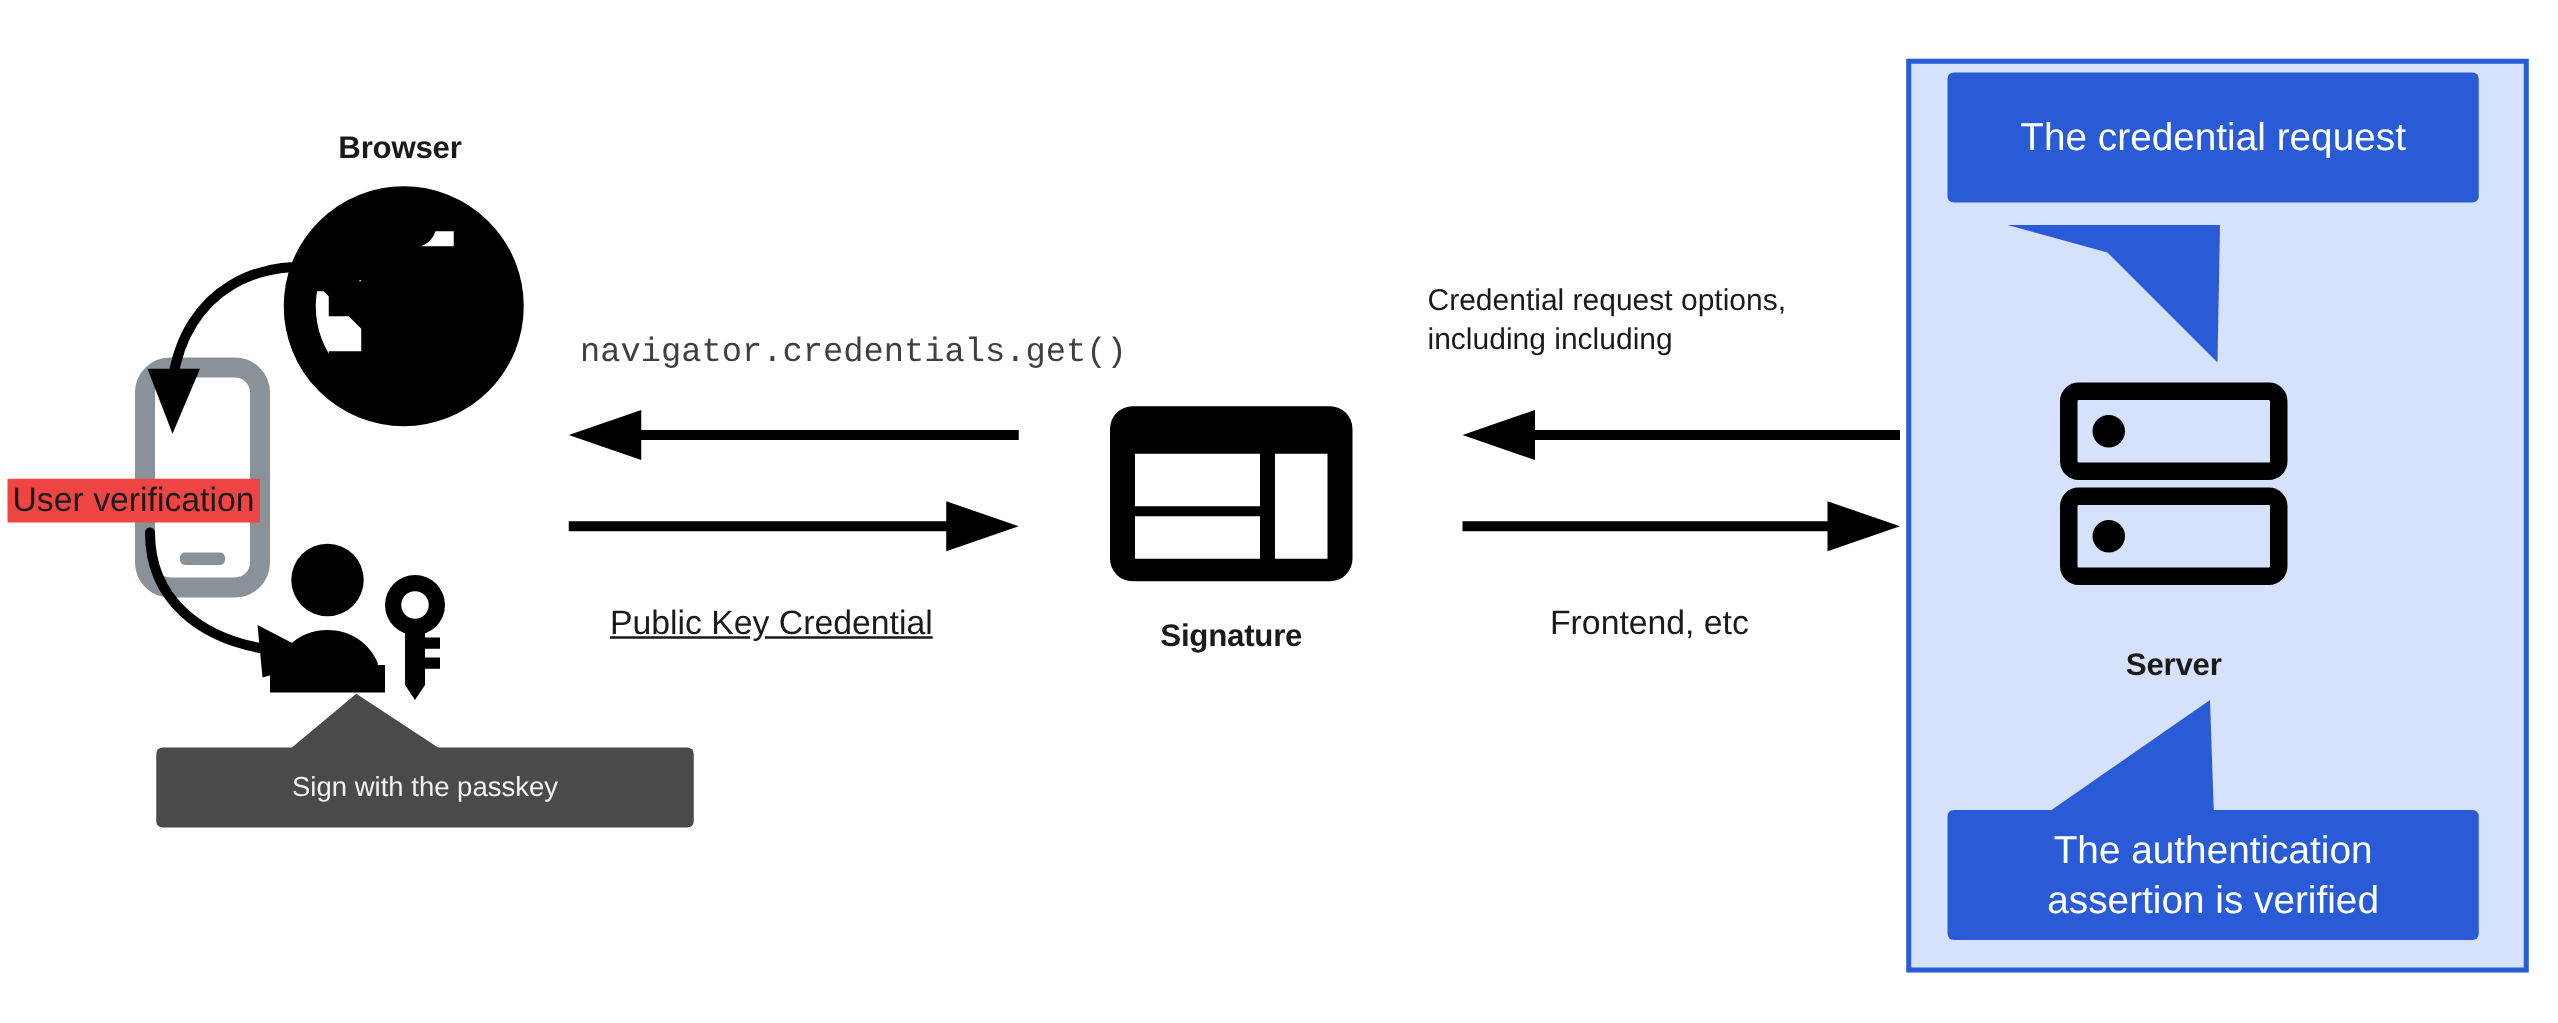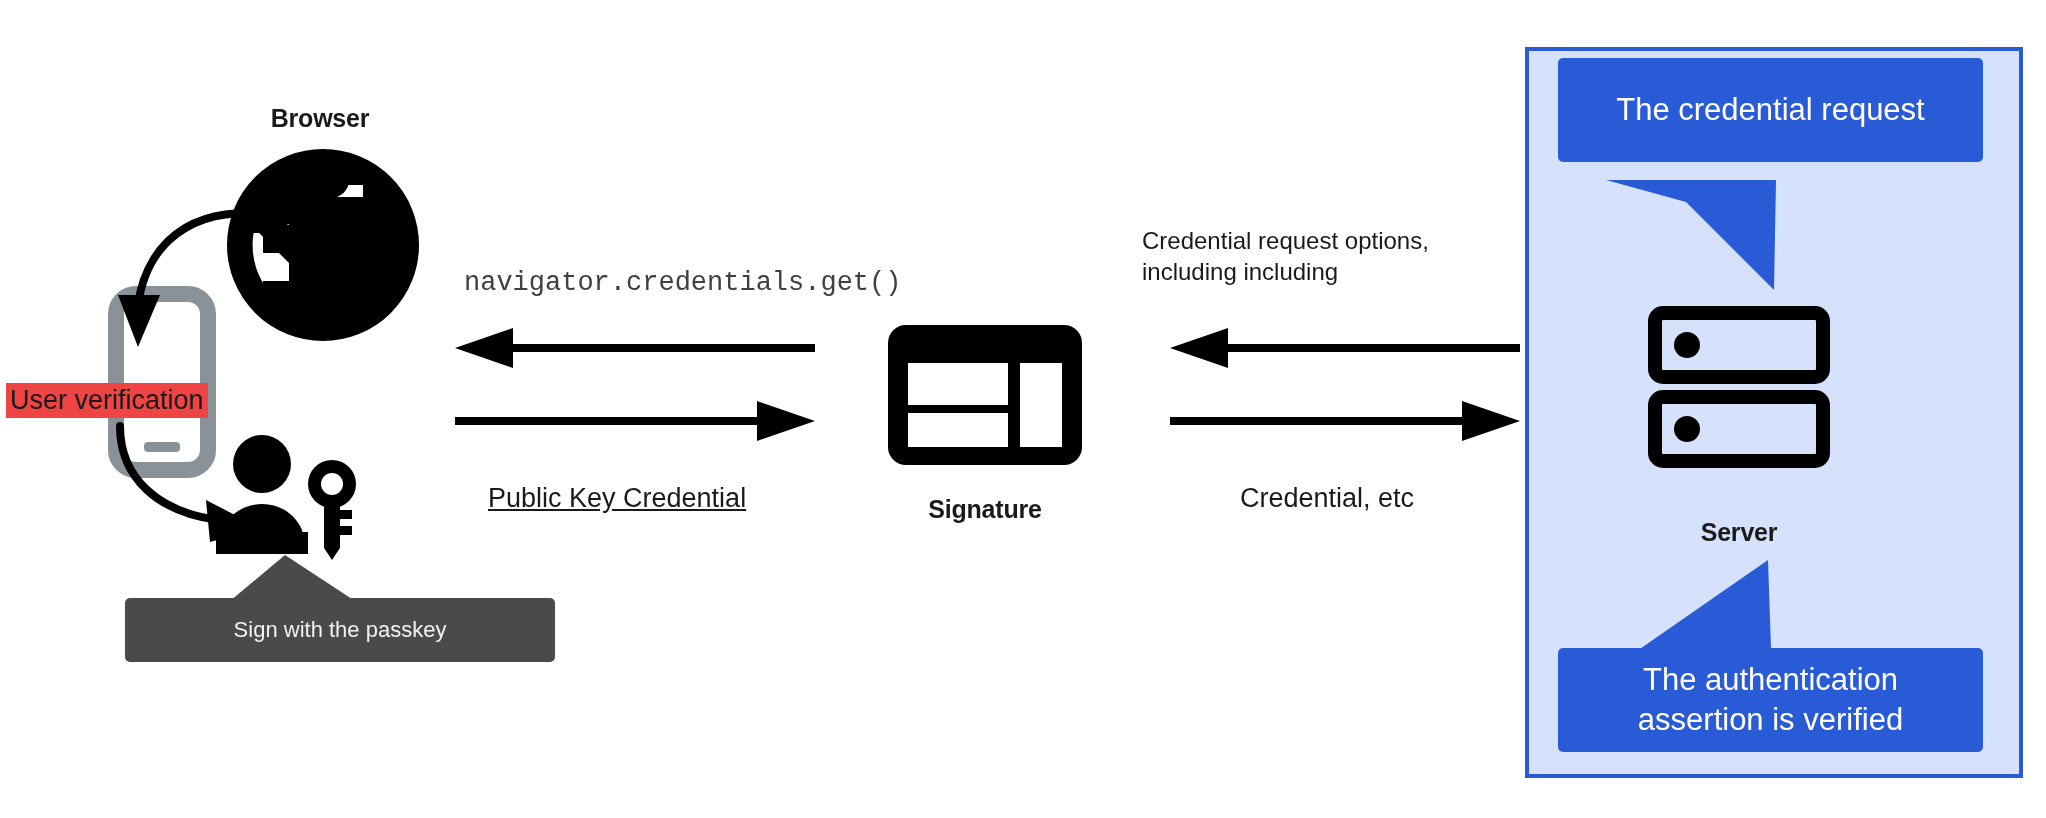--- a/index.html
+++ b/index.html
@@ -214,21 +214,21 @@
     </svg>
   </div>
 
   <div class="abs" style="left:1170px; top:403px;">
     <svg width="350" height="36" viewBox="0 0 350 36">
       <line x1="0" y1="18" x2="298" y2="18" stroke="#000" stroke-width="8"></line>
       <polygon points="350,18 292,-2 292,38" fill="#000"></polygon>
     </svg>
   </div>
 
-  <div class="abs small-label" style="left:1240px; top:483px;">Credential, etc</div>
+  <div class="abs small-label" style="left:1240px; top:483px;">Frontend, etc</div>
 
   <div class="abs" style="left:1566px; top:180px;">
     <svg width="230" height="115" viewBox="0 0 230 115">
       <polygon points="40,0 210,0 208,110 120,22" fill="#2a5bd7"></polygon>
     </svg>
   </div>
   <div class="abs callout callout-blue" style="left:1558px; top:58px; width:425px; height:104px; flex-direction:column;">
     <span>The credential request</span>
   </div>
 

